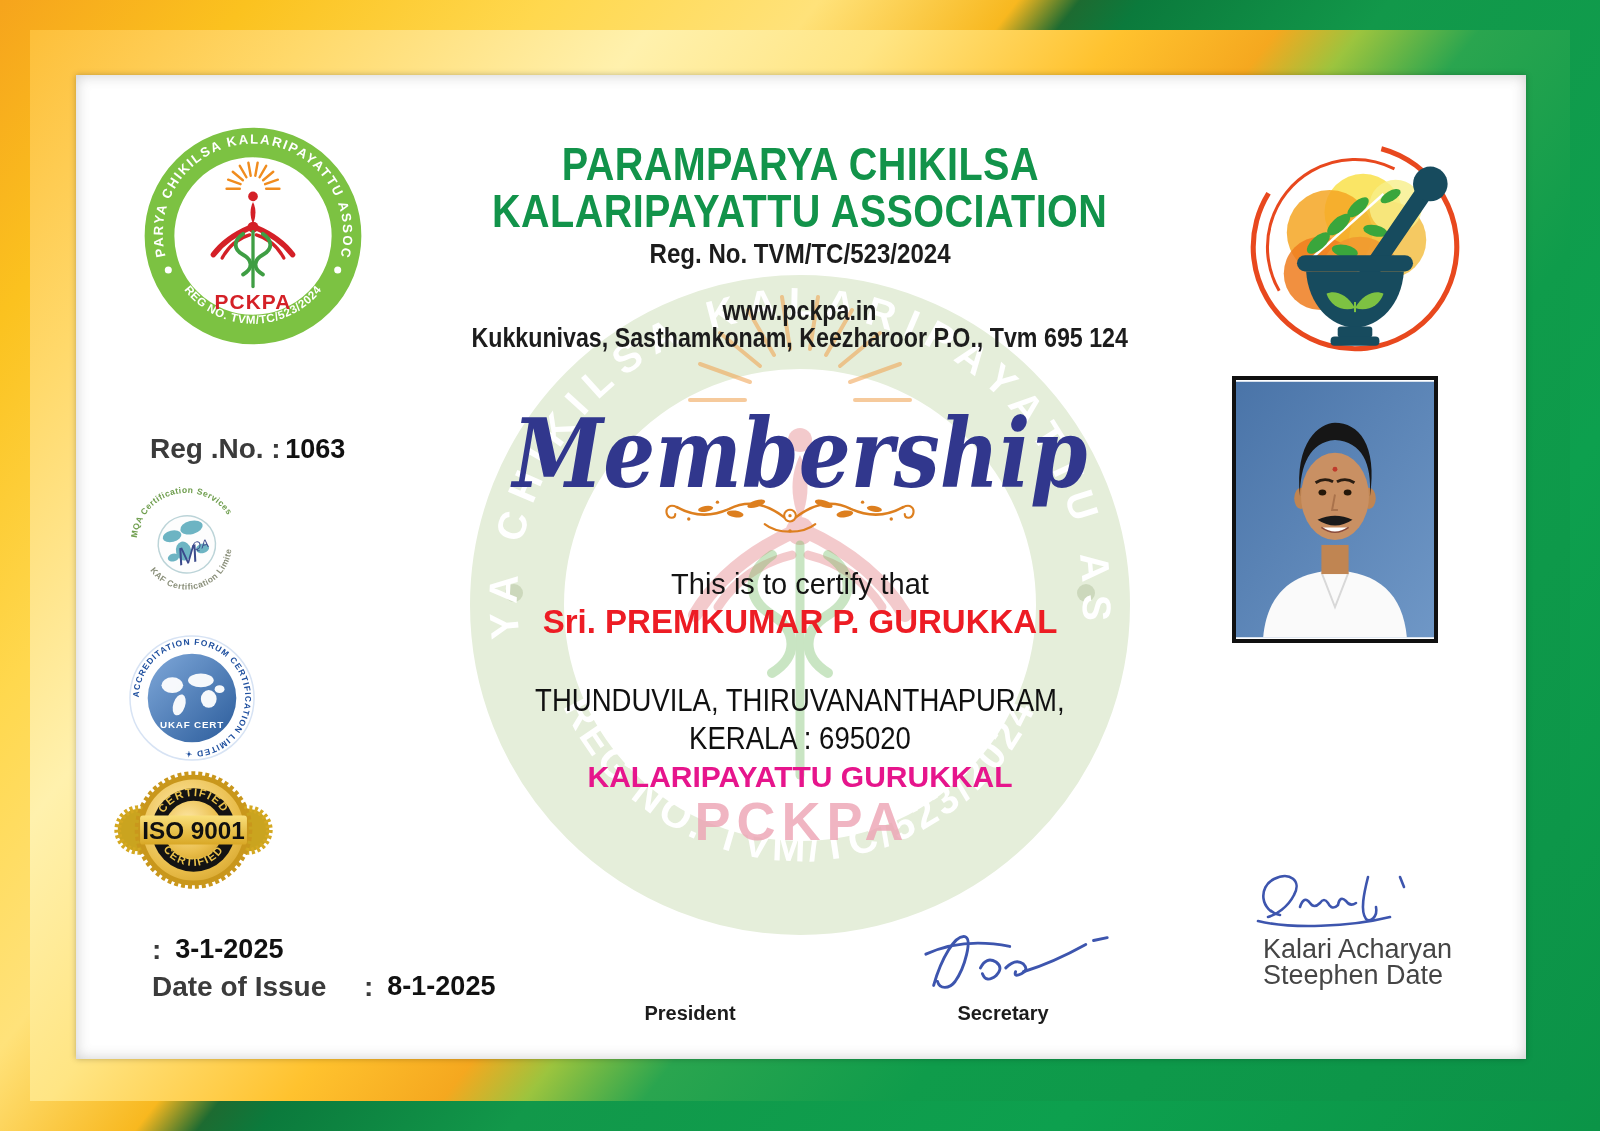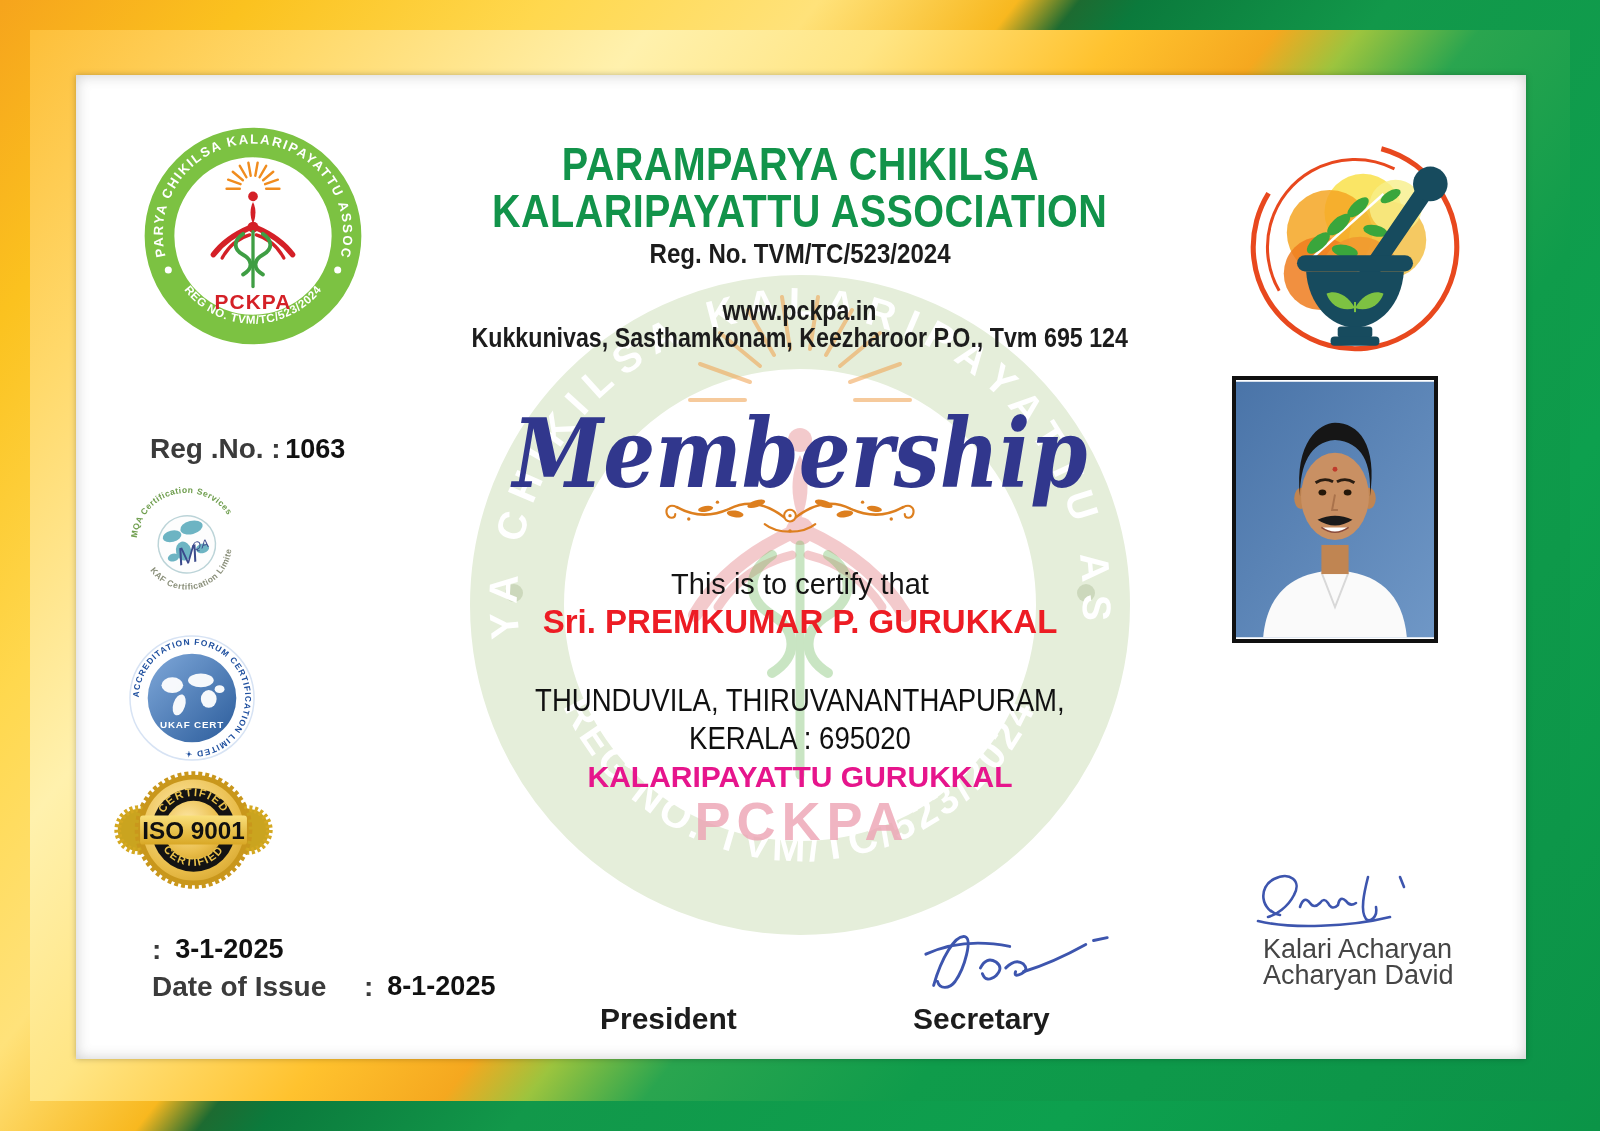--- a/index.html
+++ b/index.html
@@ -18,21 +18,21 @@
   .membership{font-family:"DejaVu Serif","Liberation Serif",serif;font-style:italic;font-weight:bold;
           color:#31378d;font-size:95px;}
   .certify{font-size:29px;color:#141414;}
   .member-name{font-size:33px;font-weight:bold;color:#ed1c24;}
   .body-addr{font-size:32px;color:#101010;}
   .designation{font-size:30px;font-weight:bold;color:#e6158c;}
   .label-bold{font-weight:bold;color:#3b3b3b;font-size:28px;}
   .value-text{font-weight:600;color:#111;font-size:27px;}
   .date-row{display:flex;}
   .date-row .lb{width:212px;}
-  .sig-label{font-weight:bold;color:#1c1c1c;font-size:30px;text-align:left;width:180px;}
+  .sig-label{font-weight:bold;color:#1c1c1c;font-size:20px;text-align:center;width:180px;}
   .acharyan{font-weight:normal;color:#454545;font-size:27px;line-height:26px;}
   .photo-frame{border:4px solid #101010;box-sizing:border-box;}
   svg text{font-family:"Liberation Sans",sans-serif;}
 </style>
 </head>
 <body>
 
 <div class="canvas">
   <div class="frame-inner"></div>
   <div class="paper"></div>
@@ -343,15 +343,15 @@
     <g stroke="#3d55ae" fill="none" stroke-width="2.6" stroke-linecap="round">
       <path d="M30,48 C10,44 8,20 24,12 C40,4 52,14 44,28 C38,40 26,48 18,50"></path>
       <path d="M50,40 q4,-12 10,-4 q4,6 10,0 q4,-6 8,0 q4,8 10,2 q2,-10 8,-4 q4,6 10,2"></path>
       <path d="M118,10 C114,26 110,44 116,52 C120,56 128,50 126,40"></path>
       <path d="M8,54 C40,62 100,60 140,50"></path>
       <path d="M150,10 l4,10"></path>
     </g>
   </svg>
   <div class="abs acharyan" style="left:1263px;top:936px;">
     <div>Kalari Acharyan</div>
-    <div>Acharyan David</div>
+    <div>Steephen Date</div>
   </div>
 </div>
 
 </body></html>

